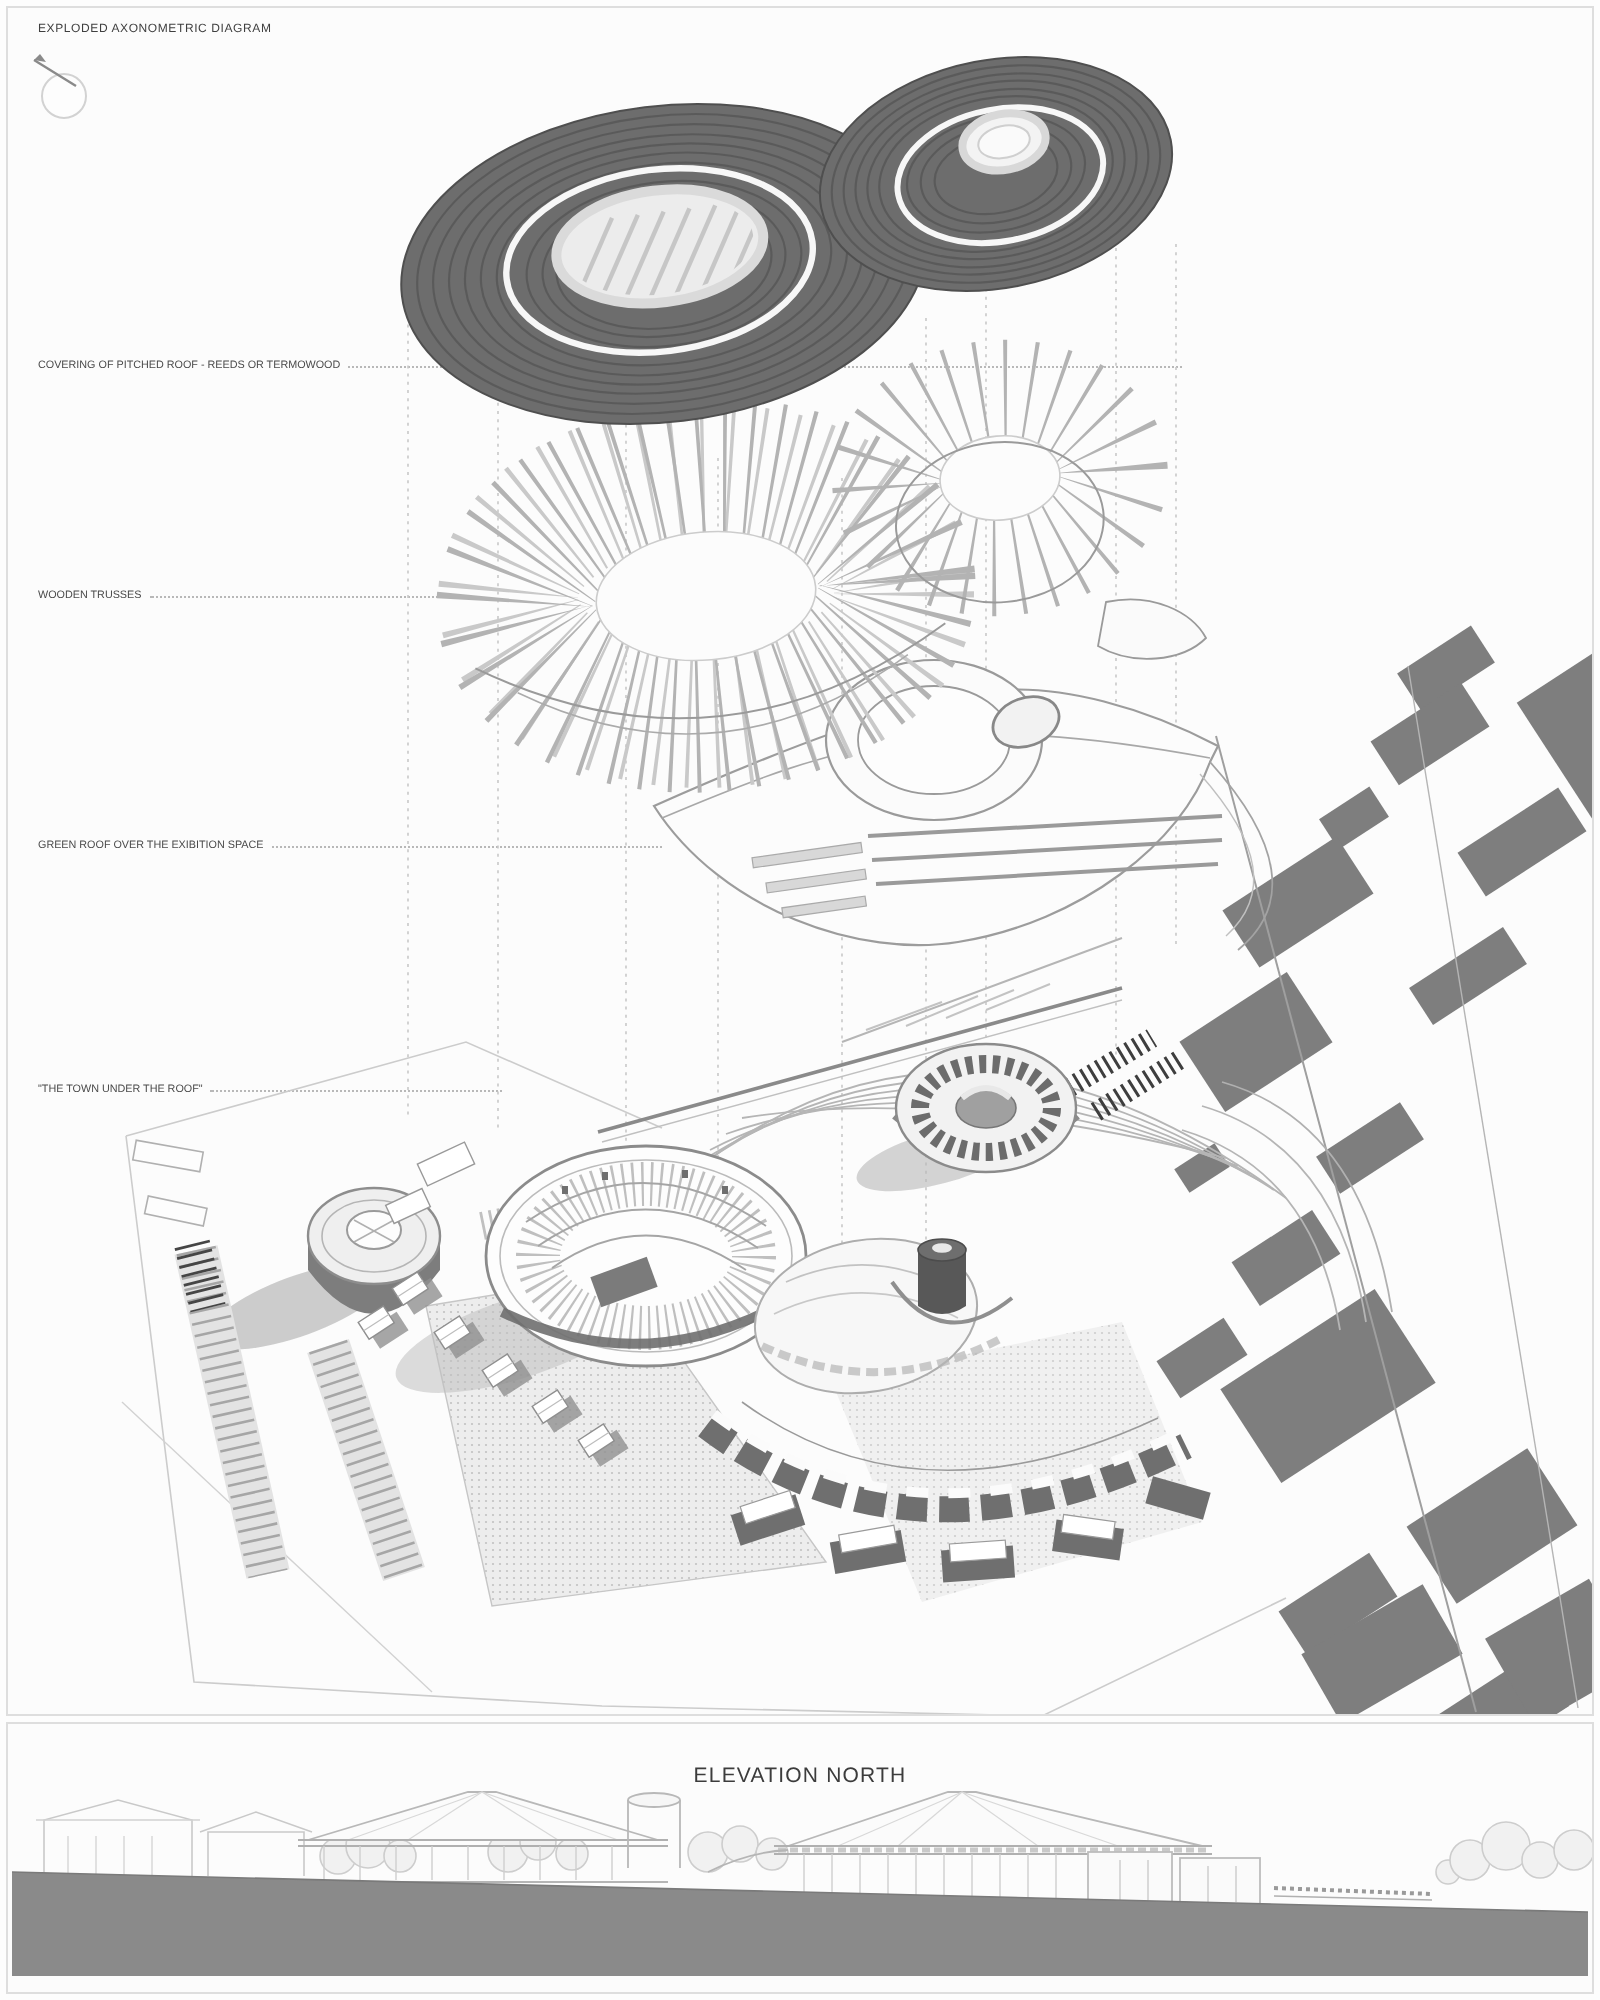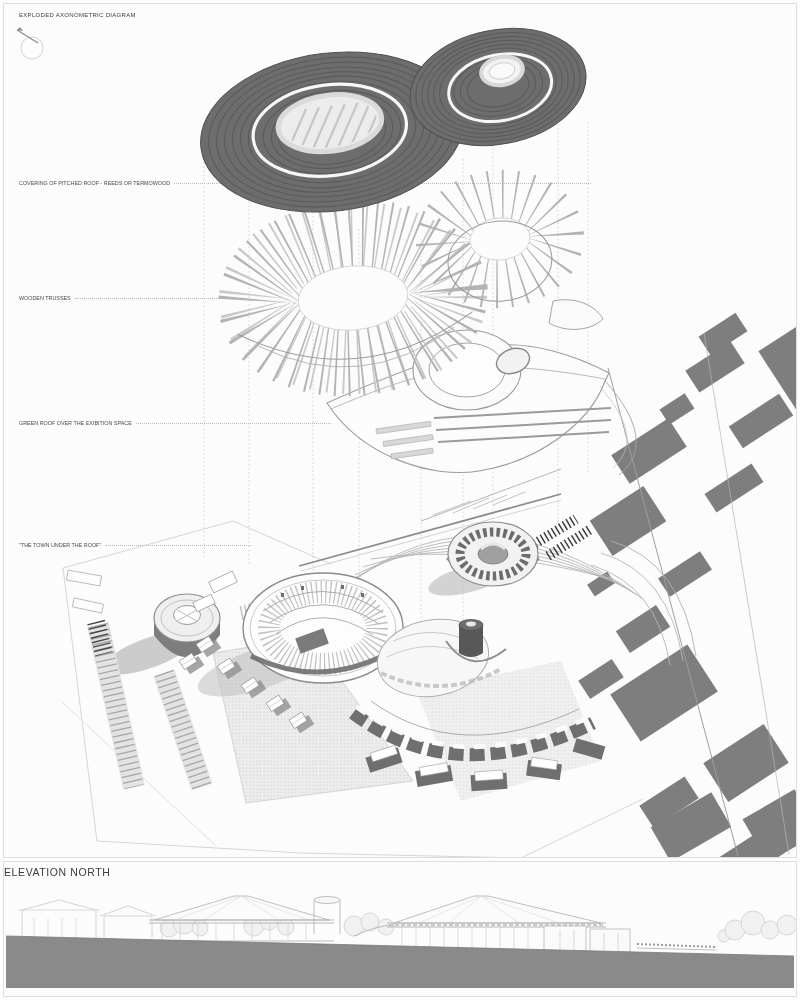--- a/index.html
+++ b/index.html
@@ -10,21 +10,21 @@
   .panel-elev{left:3px;top:861px;width:792px;height:134px;}
   .axon-title{position:absolute;left:15px;top:8px;font-size:6px;letter-spacing:.3px;
               color:#3f3f3f;white-space:nowrap;}
   .layer-label{position:absolute;display:flex;align-items:flex-end;gap:4px;
                font-size:5.4px;color:#4a4a4a;white-space:nowrap;}
   .layer-label .leader{flex:1;border-bottom:1px dotted #b8b8b8;margin-bottom:2px;height:0;}
   .lbl1{left:15px;top:176px;width:572px;}
   .lbl2{left:15px;top:291px;width:212px;}
   .lbl3{left:15px;top:416px;width:312px;}
   .lbl4{left:15px;top:538px;width:232px;}
-  .elev-title{margin-top:4px;font-size:10.5px;letter-spacing:.6px;color:#3c3c3c;}
+  .elev-title{margin-top:20px;text-align:center;font-size:10.5px;letter-spacing:.6px;color:#3c3c3c;}
   svg{position:absolute;left:0;top:0;}
   .elev-svg{top:auto;bottom:2px;}
 </style>
 </head>
 <body>
 
 <div class="sheet">
 
   <div class="panel panel-axon">
 

